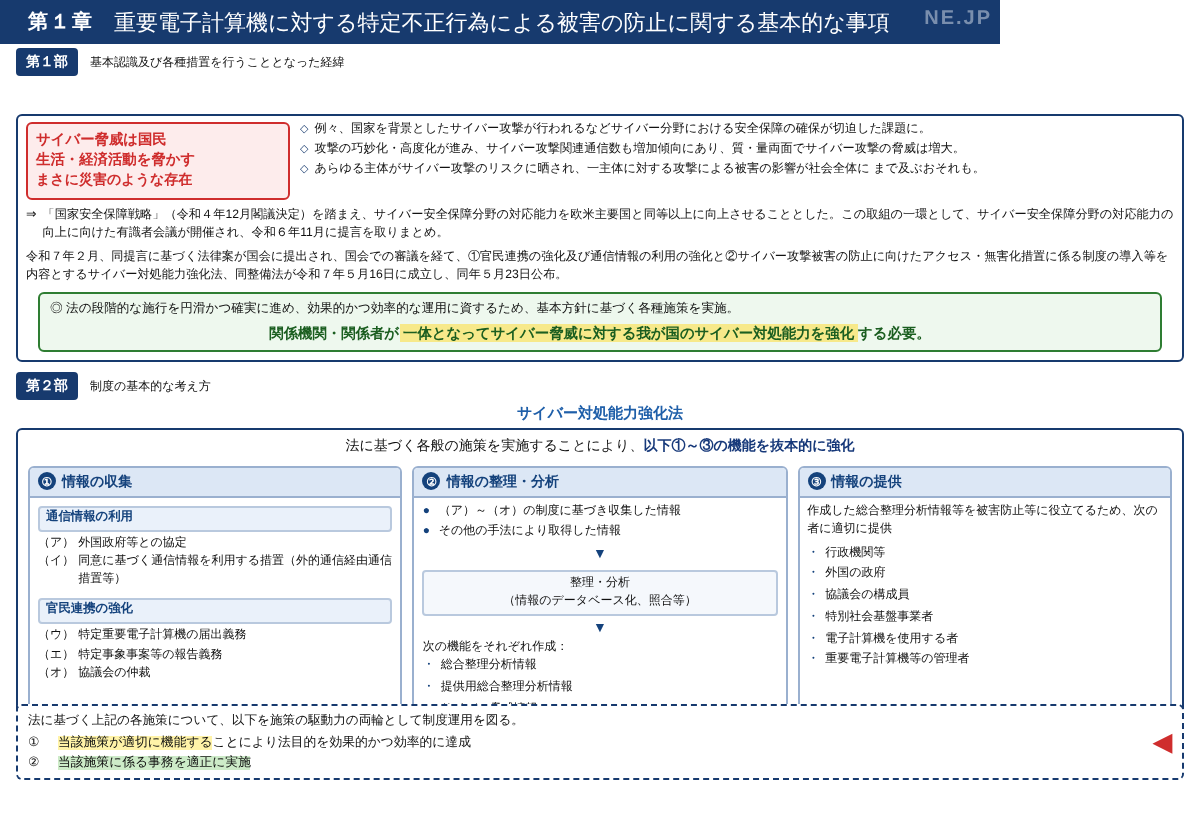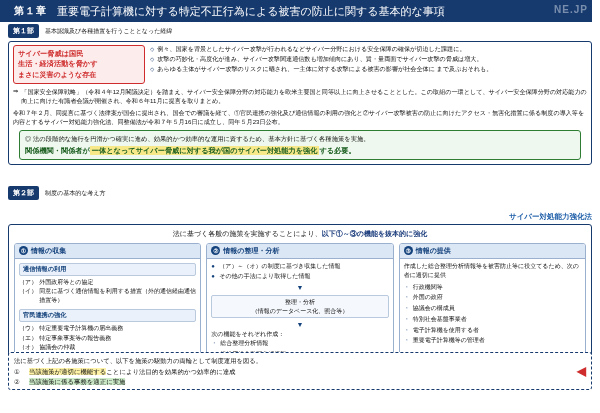--- a/index.html
+++ b/index.html
@@ -9,21 +9,21 @@
     font-family:"Liberation Sans", sans-serif;
     font-size:6px;
     color:#111;
     position:relative;
     overflow:hidden;
   }
   .page{position:relative;width:600px;height:413px;}
 
   
   .hdr{
-    position:absolute;left:0;top:0;width:592px;height:22px;
+    position:absolute;left:0;top:0;width:500px;height:22px;
     background:#173a6e;color:#fff;display:flex;align-items:center;
   }
   .hdr .chapter{
     font-size:10px;font-weight:bold;margin-left:14px;letter-spacing:1px;
   }
   .hdr .title{
     font-size:11px;font-weight:normal;margin-left:10px;letter-spacing:0px;
   }
   .hdr .watermark{
     position:absolute;right:4px;top:4px;font-size:10px;color:#c9d3e2;
@@ -33,21 +33,21 @@
   
   .chip{
     display:inline-block;background:#173a6e;color:#fff;font-size:7px;
     font-weight:bold;padding:2px 5px;border-radius:2px;
   }
 
   
   #sec1{position:absolute;left:8px;top:24px;width:584px;}
   .box1{
     position:relative;border:1.2px solid #173a6e;border-radius:3px;
-    margin-top:3px;padding:3px 4px 4px 4px;background:#fff;
+    margin-top:19px;padding:3px 4px 4px 4px;background:#fff;
   }
   .twocol{display:flex;gap:5px;}
   .leftbox{
     width:132px;flex:0 0 132px;border:1px solid #cf2d2d;border-radius:3px;
     background:#fdecec;padding:3px 4px;box-sizing:border-box;
   }
   .leftbox .lb-title{
     color:#cf2d2d;font-weight:bold;font-size:7.2px;line-height:1.35;
   }
   .leftbox .lb-strong{
@@ -64,28 +64,28 @@
   .para{font-size:6.1px;line-height:1.5;margin:3px 0 0 0;}
   .arrowrow{display:flex;gap:3px;align-items:flex-start;margin-top:3px;}
   .arrowrow .ar{color:#111;font-size:6.3px;}
 
   .greenbox{
     margin:4px 6px 0 6px;border:1px solid #2e7d32;background:#eef8ee;
     border-radius:3px;padding:3px 5px;
   }
   .greenbox .g1{font-size:6.3px;line-height:1.45;}
   .greenbox .g2{
-    text-align:left;margin-top:2px;font-size:7.2px;font-weight:bold;color:#1b5e20;
+    text-align:center;margin-top:2px;font-size:7.2px;font-weight:bold;color:#1b5e20;
   }
   .g2 .hl{background:#f7e98a;padding:0 2px;}
 
   
   #sec2{position:absolute;left:8px;top:186px;width:584px;}
   .lawtitle{
-    text-align:right;color:#1f5fa9;font-weight:bold;font-size:7.5px;margin-top:12px;
+    text-align:center;color:#1f5fa9;font-weight:bold;font-size:7.5px;margin-top:2px;
   }
   .box2{
     border:1.2px solid #173a6e;border-radius:3px;margin-top:2px;
     padding:4px 5px 5px 5px;background:#fff;
   }
   .lawline{
     text-align:center;font-size:7px;line-height:1.4;margin-bottom:4px;
   }
   .threecol{display:flex;gap:5px;align-items:stretch;}
   .col{

